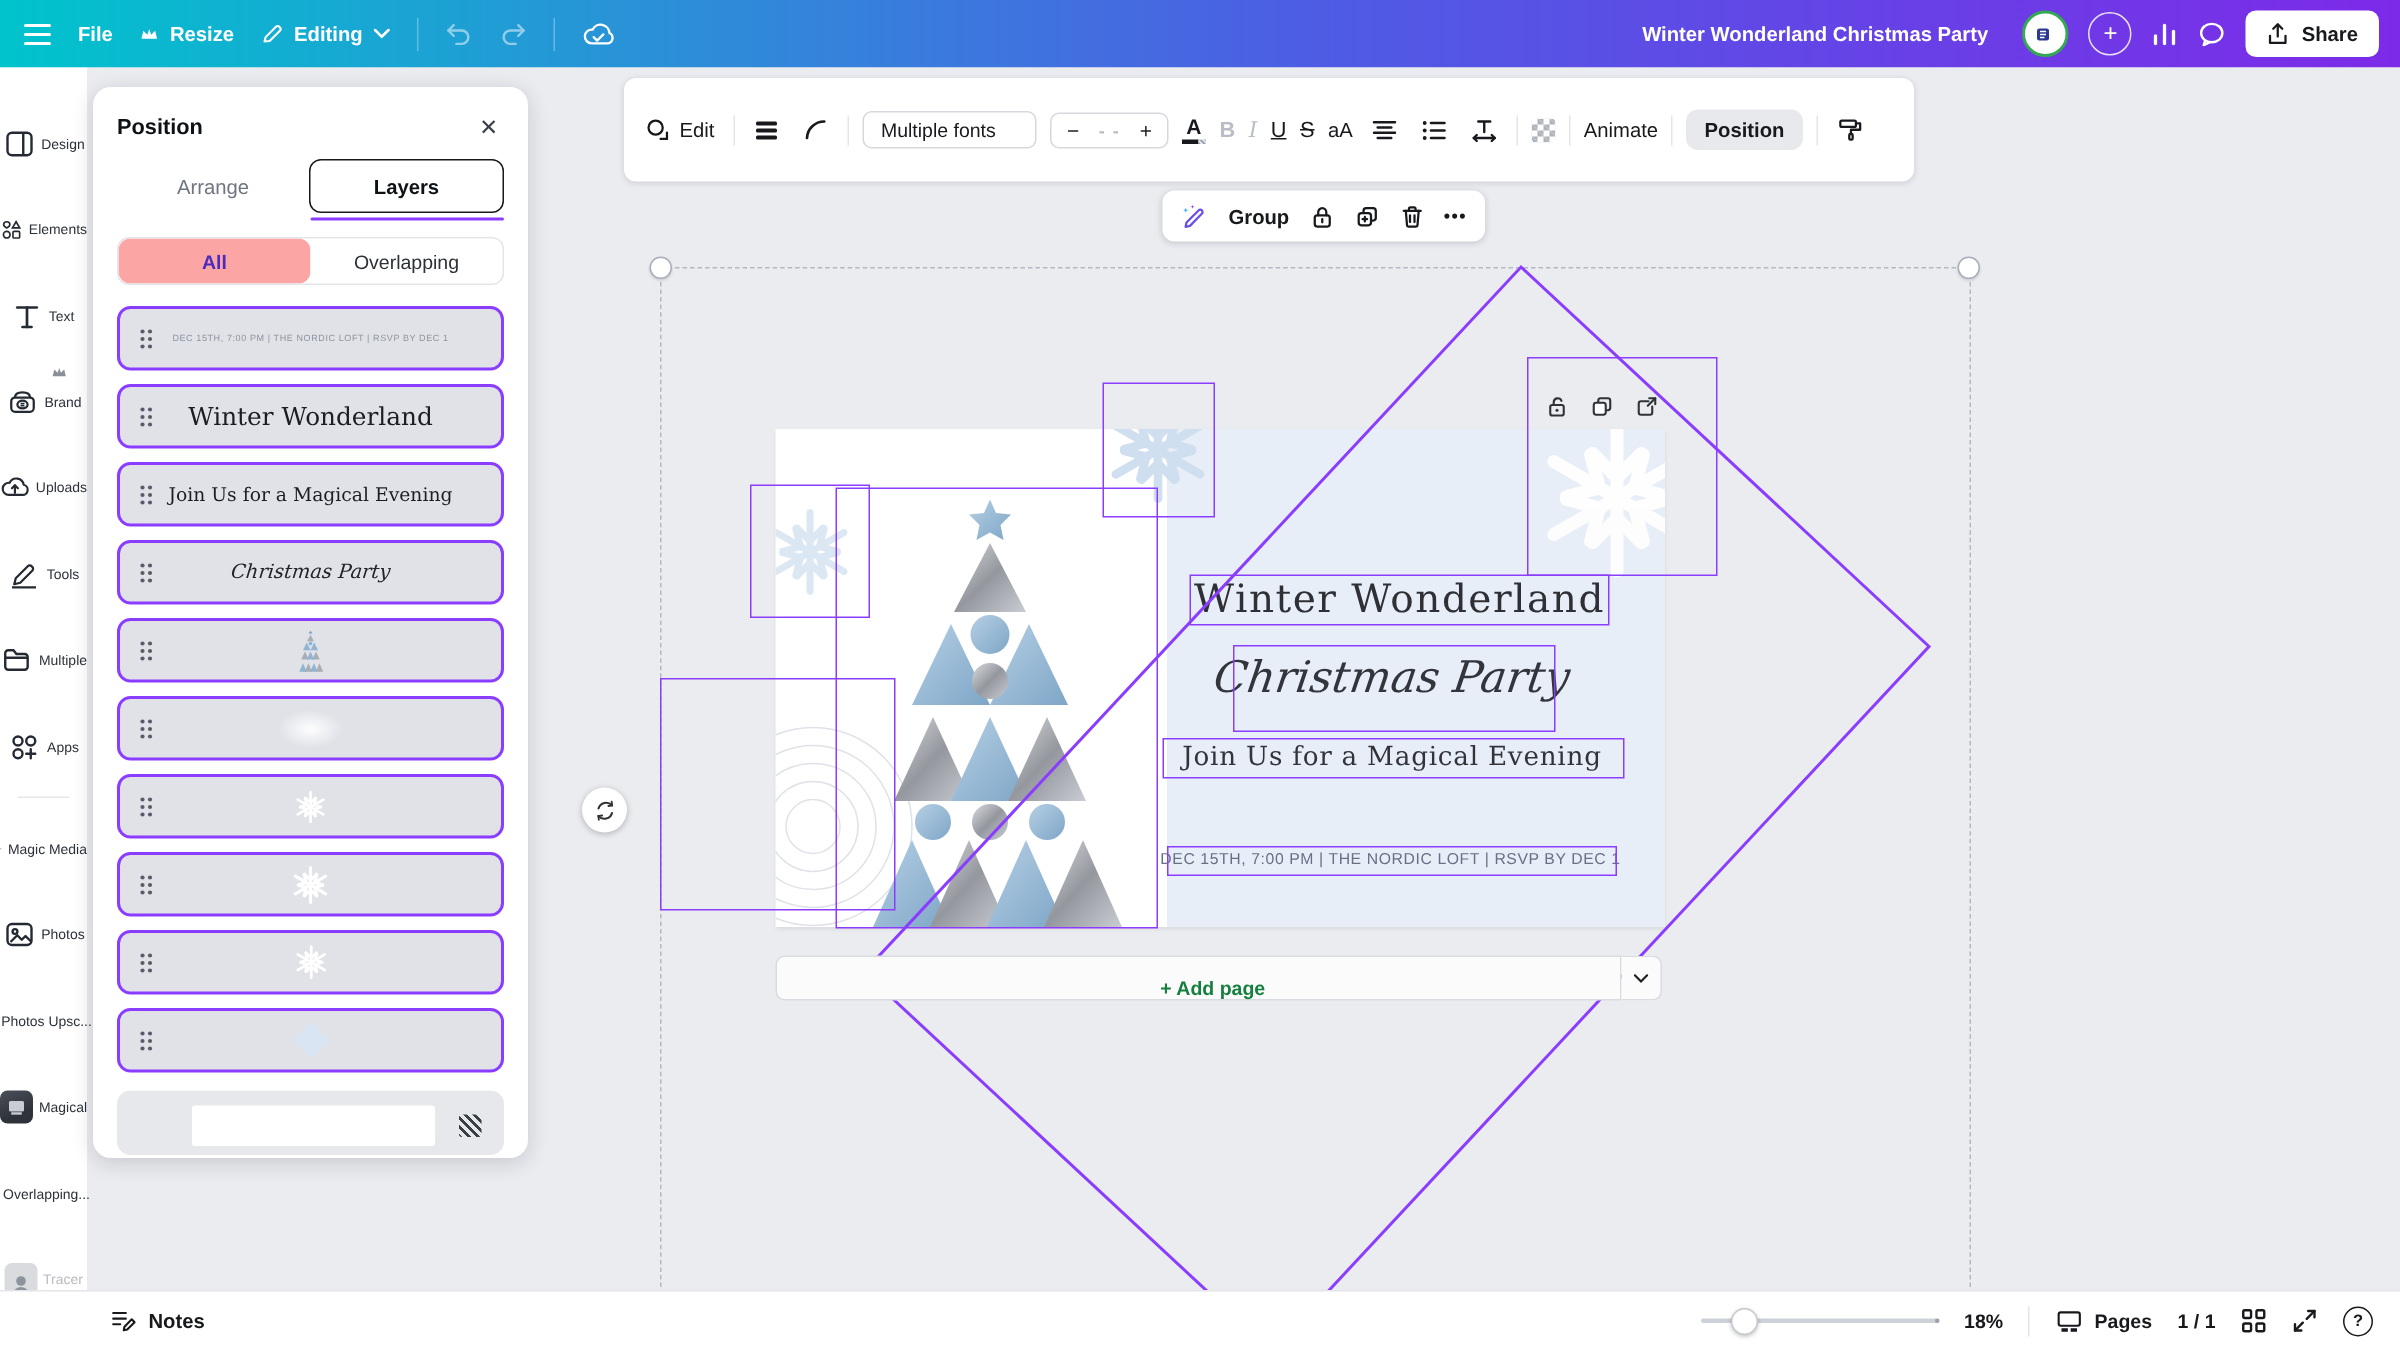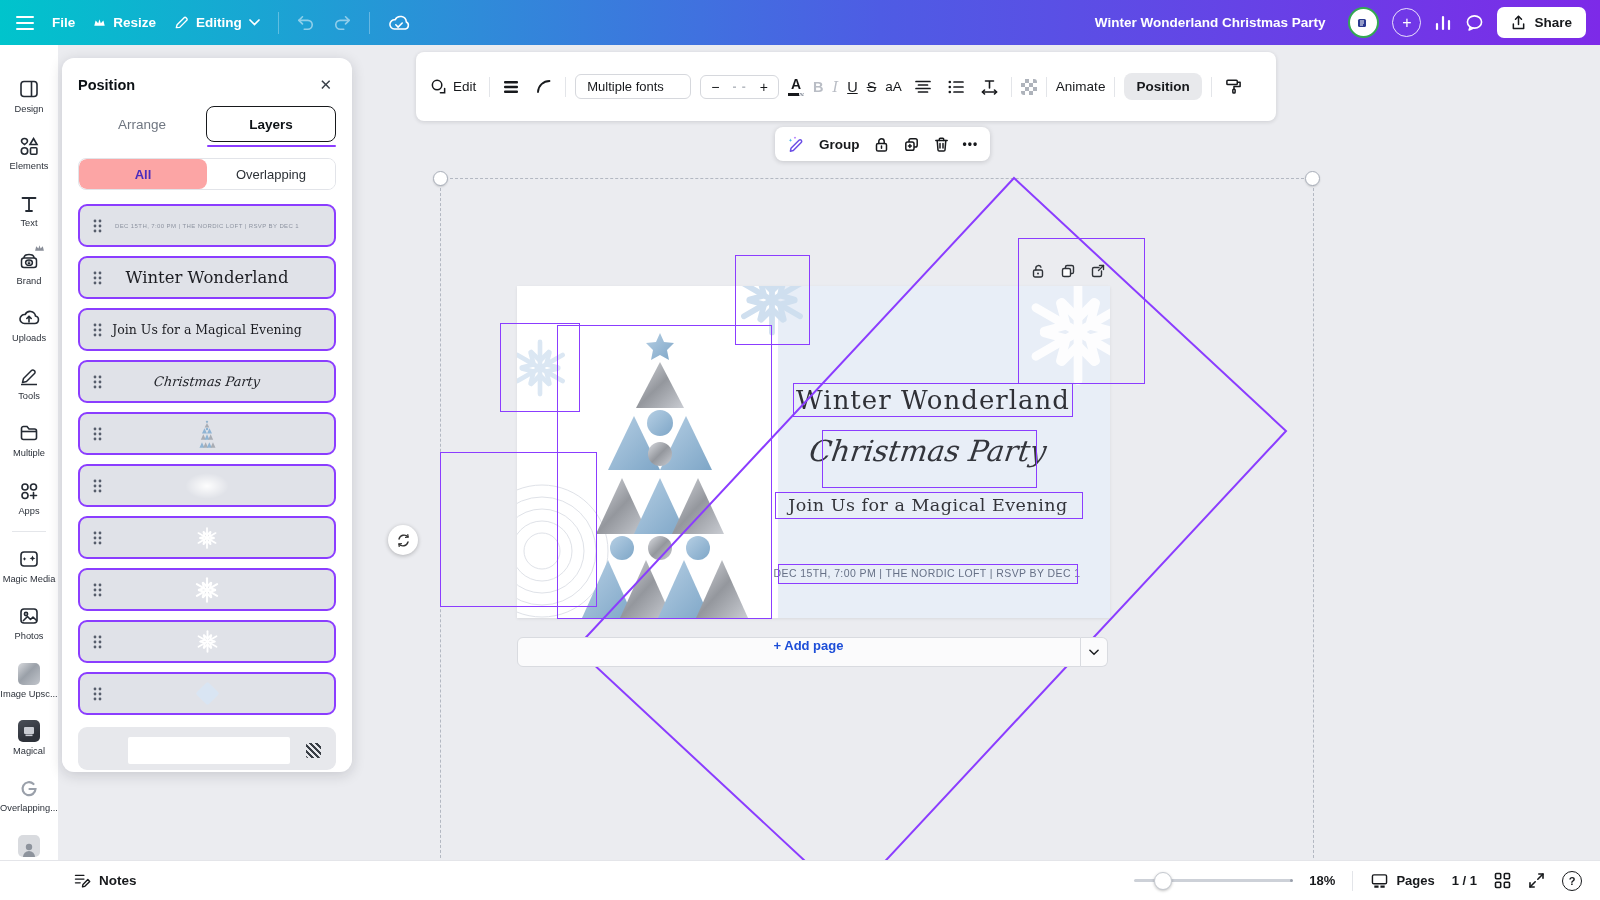--- a/index.html
+++ b/index.html
@@ -20,21 +20,21 @@
   .avatar{width:27px;height:27px;border-radius:50%;background:#fff;border:2px solid #34a853;
           display:flex;align-items:center;justify-content:center;font-size:7px;color:#2b3990;font-weight:700;overflow:hidden;}
   .circle-btn{width:27px;height:27px;border-radius:50%;border:1.5px solid rgba(255,255,255,.85);
           display:flex;align-items:center;justify-content:center;font-size:16px;font-weight:400;}
   .share-btn{background:#fff;color:#17191c;border-radius:7px;height:31px;display:flex;align-items:center;
           gap:8px;padding:0 14px;font-size:13.5px;font-weight:700;}
 
   
   .sidebar{position:absolute;left:0;top:45px;width:58px;height:815px;background:#ffffff;padding-top:22px;
            display:flex;flex-direction:column;align-items:center;z-index:3;}
-  .sb-item{height:58px;width:58px;display:flex;flex-direction:column;align-items:center;justify-content:center;
+  .sb-item{height:58px;width:58px;display:flex;flex-direction:row;align-items:center;justify-content:center;
            gap:4px;color:#242a33;cursor:pointer;position:relative;text-align:center;}
   .sb-item .lbl{font-size:9.3px;color:#2c313a;white-space:nowrap;}
   .sb-divider{width:34px;height:1px;background:#e4e6ea;margin:5px 0;}
   .thumb{width:22px;height:22px;border-radius:5px;}
   .crown-badge{position:absolute;top:5px;right:13px;color:#8a8f99;}
 
   
   .ctx{position:absolute;left:416px;top:52px;width:840px;height:35px;background:#fff;border-radius:8px;
        box-shadow:0 1px 4px rgba(20,23,30,.14);display:flex;align-items:center;padding:17px 10px;gap:9px;
        color:#17191c;font-size:13.5px;z-index:5;}
@@ -110,21 +110,21 @@
   .inv-details{position:absolute;left:240px;top:281px;width:340px;text-align:center;font-size:10.5px;color:#667086;
              letter-spacing:.4px;white-space:nowrap;}
   .pbox{position:absolute;border:1.5px solid #8b3dff;pointer-events:none;}
   .lockbar{position:absolute;display:flex;gap:14px;color:#2f3338;z-index:8;}
   .grp-toolbar{position:absolute;left:717px;top:82px;height:34px;background:#fff;border-radius:8px;
        box-shadow:0 1px 5px rgba(20,23,30,.18);display:flex;align-items:center;gap:13px;padding:0 12px;z-index:10;}
   .grp-toolbar .glabel{font-size:13.5px;font-weight:700;color:#17191c;}
   .grp-toolbar .dots{font-size:12px;letter-spacing:1px;color:#17191c;font-weight:700;}
   .addpage{position:absolute;left:459px;top:592px;width:591px;height:30px;display:flex;z-index:4;}
   .addpage .main{flex:1;background:#fbfbfc;border:1px solid #d9dbe0;border-radius:6px 0 0 6px;display:flex;
-        align-items:flex-start;justify-content:center;font-size:13px;font-weight:700;color:#1d4ed8;cursor:pointer;padding-left:19px;}
+        align-items:flex-end;justify-content:center;font-size:13px;font-weight:700;color:#15803d;cursor:pointer;padding-left:19px;}
   .addpage .drop{width:26px;background:#fbfbfc;border:1px solid #d9dbe0;border-left:none;border-radius:0 6px 6px 0;
         display:flex;align-items:center;justify-content:center;cursor:pointer;color:#1c1e21;}
 
   
   .bottombar{position:absolute;left:0;top:860px;width:1600px;height:40px;background:#fff;border-top:1px solid #e4e5e9;
        display:flex;align-items:center;padding:0 18px;box-sizing:border-box;color:#17191c;z-index:12;}
   .notes{display:flex;align-items:flex-end;gap:8px;font-size:13.5px;font-weight:700;margin-left:56px;cursor:pointer;}
   .bb-right{margin-left:auto;display:flex;align-items:center;gap:17px;}
   .slider{width:158px;height:3px;background:#cdd1d8;border-radius:2px;position:relative;cursor:pointer;}
   .slider .knob{position:absolute;left:20px;top:-7px;width:16px;height:16px;border-radius:50%;background:#fff;
@@ -369,21 +369,21 @@
         <g fill="none" stroke="#242a33" stroke-width="1.6">
           <rect x="3" y="4" width="16" height="14" rx="3"></rect>
           <circle cx="8" cy="9" r="1.6"></circle>
           <path d="M5 16 l4.5-4.5 3 3 2.5-2.5 4 4" stroke-linejoin="round"></path>
         </g>
       </svg>
     <span class="lbl">Photos</span>
   </div>
   <div class="sb-item">
     <div class="thumb" style="background:linear-gradient(135deg,#d8dade 0%,#9aa0a8 45%,#c2c6cc 100%);"></div>
-    <span class="lbl">Image Upsc...</span>
+    <span class="lbl">Photos Upsc...</span>
   </div>
   <div class="sb-item">
     <div class="thumb" style="background:linear-gradient(160deg,#4a4f58 0%,#2e323a 70%);display:flex;align-items:center;justify-content:center;">
       <svg width="12" height="12" viewBox="0 0 12 12">
           <rect x="1" y="2" width="10" height="7" rx="1" fill="#c9ccd3"></rect>
           <rect x="2.5" y="9.5" width="7" height="1.6" fill="#c9ccd3"></rect>
         </svg>
     </div>
     <span class="lbl">Magical</span>
   </div>

